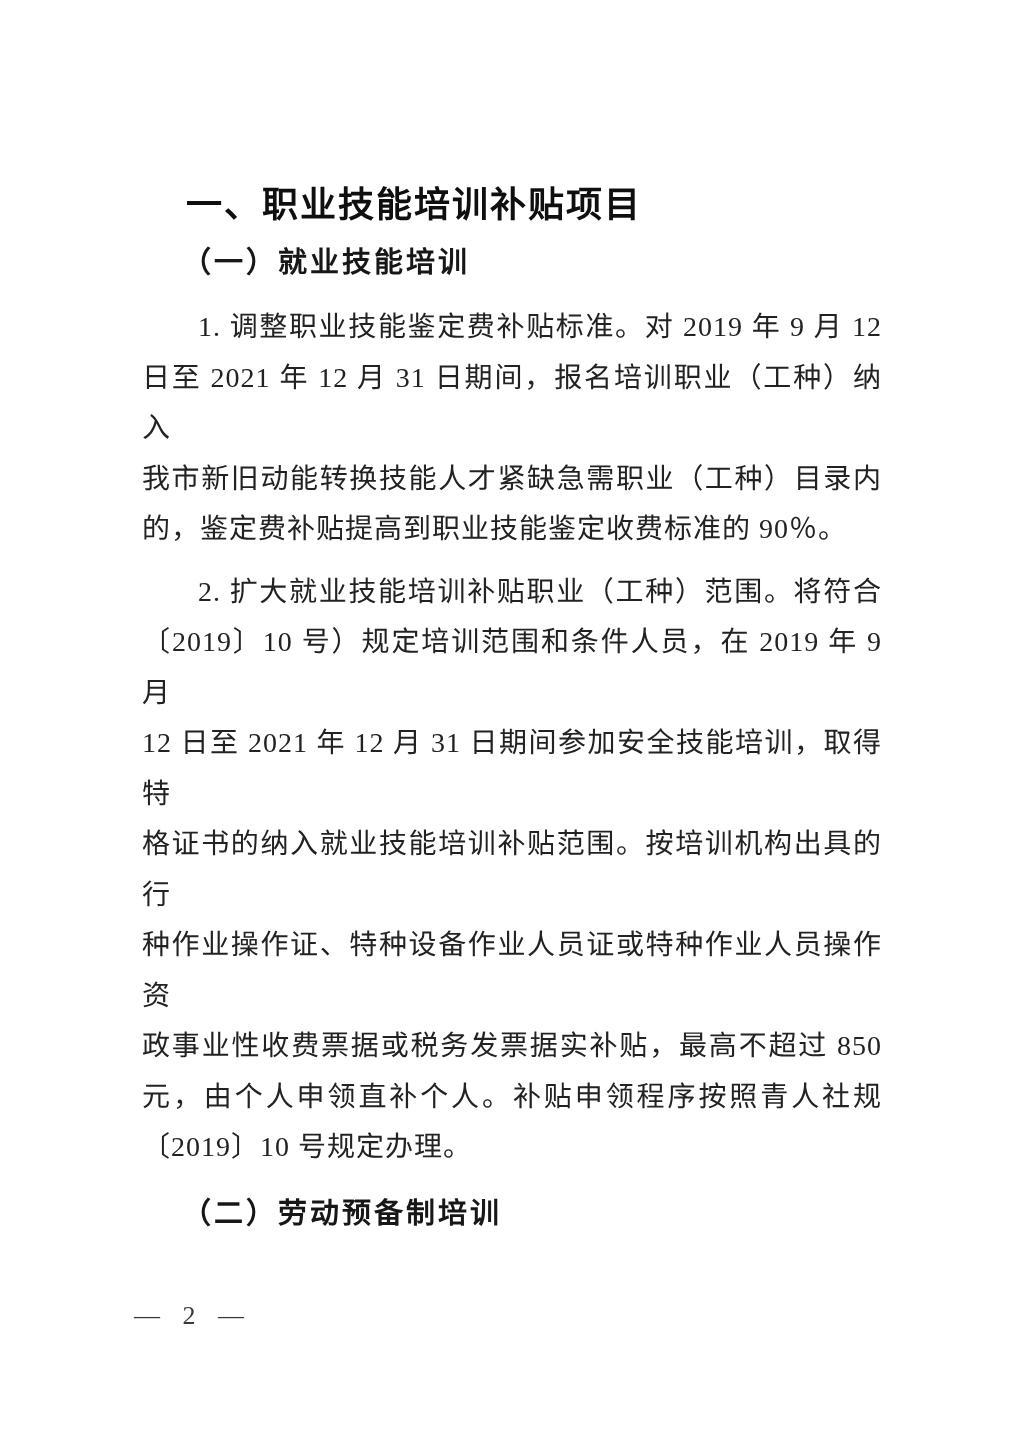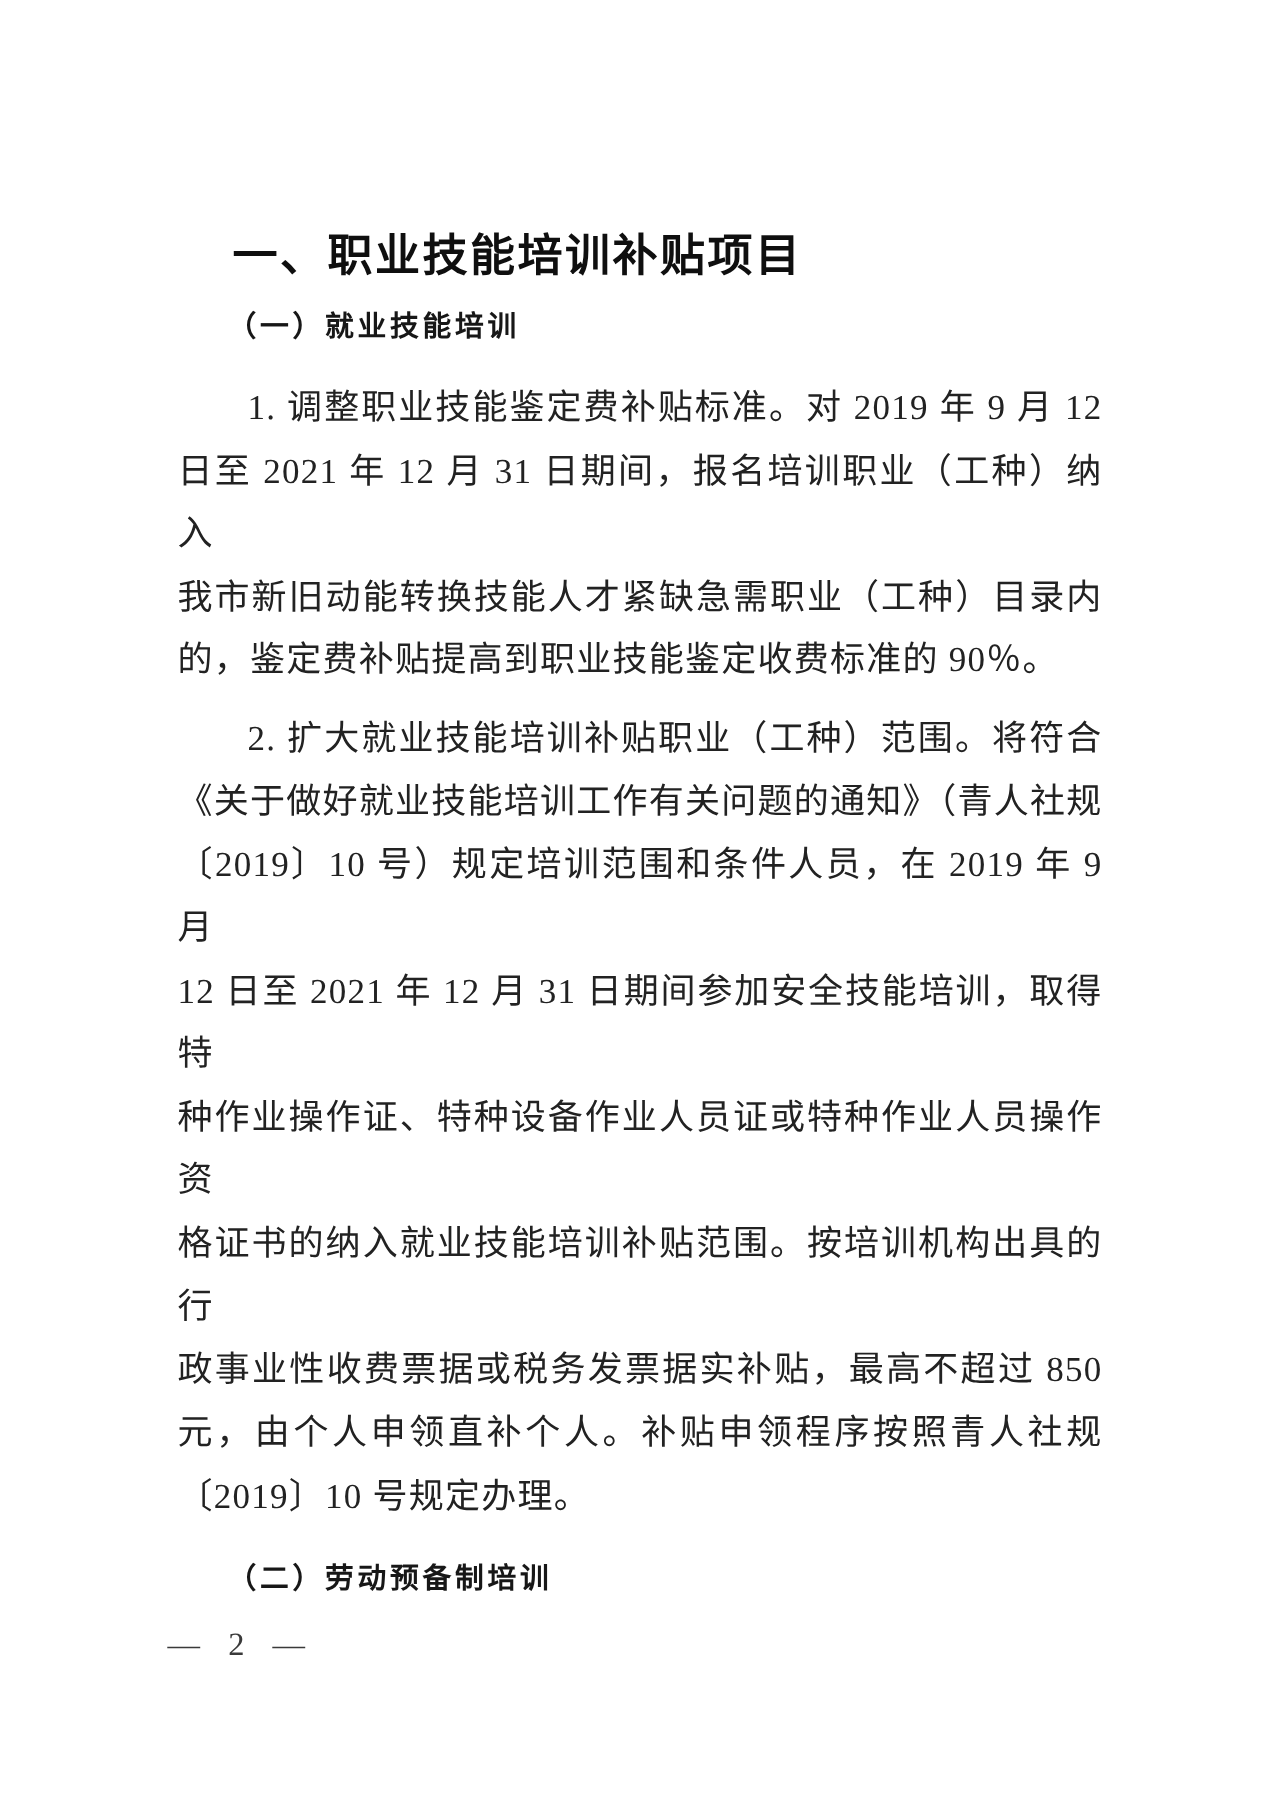--- a/index.html
+++ b/index.html
@@ -33,21 +33,21 @@
     font-size: 36px;
     line-height: 58px;
     text-indent: 56px;
     letter-spacing: 2px;
     color: #0f0f0f;
     white-space: nowrap;
   }
   
   .h2 {
     font-weight: 700;
-    font-size: 23px;
+    font-size: 29px;
     line-height: 56px;
     text-indent: 52px;
     letter-spacing: 3px;
     color: #171717;
     white-space: nowrap;
   }
   .para {
     margin: 12px;
   }
   
@@ -87,25 +87,24 @@
 
     <div class="para">
       <div class="ln ind fill">1. 调整职业技能鉴定费补贴标准。对 2019 年 9 月 12</div>
       <div class="ln fill">日至 2021 年 12 月 31 日期间，报名培训职业（工种）纳入</div>
       <div class="ln fill">我市新旧动能转换技能人才紧缺急需职业（工种）目录内</div>
       <div class="ln">的，鉴定费补贴提高到职业技能鉴定收费标准的 90％。</div>
     </div>
 
     <div class="para">
       <div class="ln ind fill">2. 扩大就业技能培训补贴职业（工种）范围。将符合</div>
-      <div class="ln fill">《关于做好就业技能培训工作有关问题的通知》（青人社规</div>
       <div class="ln fill">〔2019〕10 号）规定培训范围和条件人员，在 2019 年 9 月</div>
       <div class="ln fill">12 日至 2021 年 12 月 31 日期间参加安全技能培训，取得特</div>
+      <div class="ln fill">格证书的纳入就业技能培训补贴范围。按培训机构出具的行</div>
       <div class="ln fill">种作业操作证、特种设备作业人员证或特种作业人员操作资</div>
-      <div class="ln fill">格证书的纳入就业技能培训补贴范围。按培训机构出具的行</div>
       <div class="ln fill">政事业性收费票据或税务发票据实补贴，最高不超过 850</div>
       <div class="ln fill">元，由个人申领直补个人。补贴申领程序按照青人社规</div>
       <div class="ln">〔2019〕10 号规定办理。</div>
     </div>
 
     <div class="h2">（二）劳动预备制培训</div>
 
 
   </div>
 

